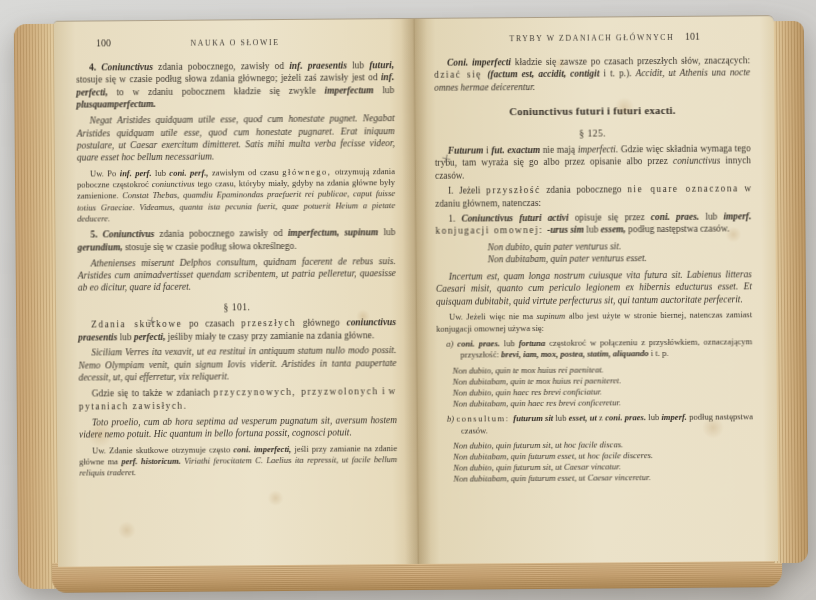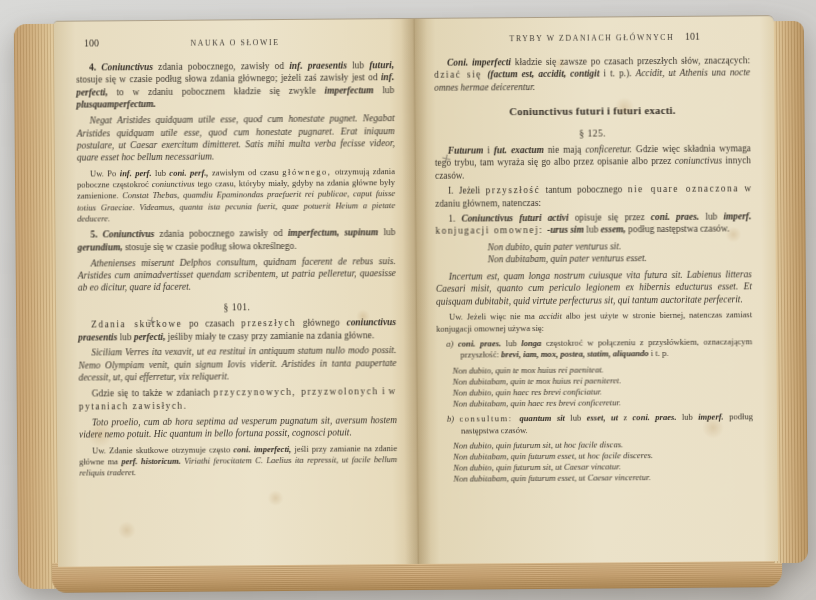--- a/index.html
+++ b/index.html
@@ -57,21 +57,21 @@
   }
   .page-inner{position:relative;padding:16px 20px 0 22px;}
   .page.right .page-inner{padding:14px 24px 0 20px;}
 
   .page-header{position:relative;height:16px;margin-bottom:8px;}
   .running-header{
     position:absolute;left:0;right:0;text-align:center;top:2px;
     font-size:7.8px;letter-spacing:1.6px;color:#45403a;white-space:nowrap;
   }
   .folio{position:absolute;top:0;font-size:10px;color:#39332c;}
-  .page.left .folio{left:8px;text-align:center;}
+  .page.left .folio{left:20px;text-align:center;}
   .page.right .folio{right:50px;}
 
   .textcol{font-size:9.4px;line-height:12.4px;color:#3a342c;}
   .blk{margin:2.5px 0;}
   .b-para{text-indent:13px;text-align:justify;margin-top:3px;}
   .b-example{font-style:italic;text-indent:13px;text-align:justify;margin:3.5px 0;}
   .b-note{font-size:8.5px;line-height:11.1px;text-indent:13px;text-align:justify;margin:4.5px 0;}
   .b-heading{text-align:center;font-size:9.6px;margin:8px 0 4px;letter-spacing:0.5px;}
   .b-section_heading{text-align:center;font-weight:bold;font-size:10.6px;margin:13px 0 9px;letter-spacing:0.3px;}
   .b-lines_c{font-style:italic;margin:4px 0 4px 52px;}
@@ -134,37 +134,37 @@
     <div class="page right">
       <div class="page-inner">
         <div class="page-header">
           <span class="running-header">TRYBY W ZDANIACH GŁÓWNYCH</span>
           <span class="folio">101</span>
         </div>
         <div class="textcol">
             <div class="blk b-para"><span class="sbi">Coni. imperfecti </span><span class="sr">kładzie się zawsze po czasach przeszłych słów, znaczących: </span><span class="ssp">dziać się </span><span class="sbi">(factum est, accidit, contigit </span><span class="sr">i t. p.). </span><span class="si">Accidit, ut Athenis una nocte omnes hermae deicerentur.</span></div>
             <div class="blk b-section_heading"><span class="sb">Coniunctivus futuri i futuri exacti.</span></div>
             <div class="blk b-heading"><span class="sr">§ 125.</span></div>
-            <div class="blk b-para"><span class="sbi">Futurum </span><span class="sr">i </span><span class="sbi">fut. exactum </span><span class="sr">nie mają </span><span class="si">conficeretur. </span><span class="sr">Gdzie więc składnia wymaga tego trybu, tam wyraża się go albo przez opisanie albo przez </span><span class="si">coniunctivus </span><span class="sr">innych czasów.</span></div>
-            <div class="blk b-para"><span class="sr">I. Jeżeli </span><span class="ssp">przyszłość</span><span class="sr"> tantum pobocznego </span><span class="ssp">nie quare oznaczona</span><span class="sr"> w zdaniu głównem, natenczas:</span></div>
+            <div class="blk b-para"><span class="sbi">Futurum </span><span class="sr">i </span><span class="sbi">fut. exactum </span><span class="sr">nie mają </span><span class="si">imperfecti. </span><span class="sr">Gdzie więc składnia wymaga tego trybu, tam wyraża się go albo przez opisanie albo przez </span><span class="si">coniunctivus </span><span class="sr">innych czasów.</span></div>
+            <div class="blk b-para"><span class="sr">I. Jeżeli </span><span class="ssp">przyszłość</span><span class="sr"> zdania pobocznego </span><span class="ssp">nie quare oznaczona</span><span class="sr"> w zdaniu głównem, natenczas:</span></div>
             <div class="blk b-para"><span class="sr">1. </span><span class="sbi">Coniunctivus futuri activi </span><span class="sr">opisuje się przez </span><span class="sbi">coni. praes. </span><span class="sr">lub </span><span class="sbi">imperf. </span><span class="ssp">konjugacji omownej: </span><span class="sbi">-urus sim </span><span class="sr">lub </span><span class="sbi">essem, </span><span class="sr">podług następstwa czasów.</span></div>
             <div class="blk b-lines_c">
               <div class="ln">Non dubito, quin pater venturus sit.</div>
               <div class="ln">Non dubitabam, quin pater venturus esset.</div>
             </div>
             <div class="blk b-example"><span class="si">Incertum est, quam longa nostrum cuiusque vita futura sit. Labienus litteras Caesari misit, quanto cum periculo legionem ex hibernis educturus esset. Et quisquam dubitabit, quid virtute perfecturus sit, qui tantum auctoritate perfecerit.</span></div>
-            <div class="blk b-note"><span class="sr">Uw. Jeżeli więc nie ma </span><span class="si">accidit </span><span class="sr">albo jest użyte w stronie biernej, natenczas zamiast konjugacji omownej używa się:</span></div>
-            <div class="blk b-item"><span class="si">a) </span><span class="sbi">coni. praes. </span><span class="sr">lub </span><span class="sbi">longa </span><span class="sr">częstokroć w połączeniu z przysłówkiem, oznaczającym przyszłość: </span><span class="sbi">brevi, iam, mox, postea, statim, aliquando </span><span class="sr">i t. p.</span></div>
+            <div class="blk b-note"><span class="sr">Uw. Jeżeli więc nie ma </span><span class="si">supinum </span><span class="sr">albo jest użyte w stronie biernej, natenczas zamiast konjugacji omownej używa się:</span></div>
+            <div class="blk b-item"><span class="si">a) </span><span class="sbi">coni. praes. </span><span class="sr">lub </span><span class="sbi">fortuna </span><span class="sr">częstokroć w połączeniu z przysłówkiem, oznaczającym przyszłość: </span><span class="sbi">brevi, iam, mox, postea, statim, aliquando </span><span class="sr">i t. p.</span></div>
             <div class="blk b-lines_s">
               <div class="ln">Non dubito, quin te mox huius rei paeniteat.</div>
               <div class="ln">Non dubitabam, quin te mox huius rei paeniteret.</div>
               <div class="ln">Non dubito, quin haec res brevi conficiatur.</div>
               <div class="ln">Non dubitabam, quin haec res brevi conficeretur.</div>
             </div>
-            <div class="blk b-item"><span class="si">b) </span><span class="ssp">consultum: </span><span class="sbi">quantum sit </span><span class="sr">lub </span><span class="sbi">esset, ut </span><span class="sr">z </span><span class="sbi">coni. praes. </span><span class="sr">lub </span><span class="sbi">imperf. </span><span class="sr">podług następstwa czasów.</span></div>
+            <div class="blk b-item"><span class="si">b) </span><span class="ssp">consultum: </span><span class="sbi">futurum sit </span><span class="sr">lub </span><span class="sbi">esset, ut </span><span class="sr">z </span><span class="sbi">coni. praes. </span><span class="sr">lub </span><span class="sbi">imperf. </span><span class="sr">podług następstwa czasów.</span></div>
             <div class="blk b-lines_s">
               <div class="ln">Non dubito, quin futurum sit, ut hoc facile discas.</div>
               <div class="ln">Non dubitabam, quin futurum esset, ut hoc facile disceres.</div>
               <div class="ln">Non dubito, quin futurum sit, ut Caesar vincatur.</div>
               <div class="ln">Non dubitabam, quin futurum esset, ut Caesar vinceretur.</div>
             </div>
           </div>
       </div>
       <span class="pencil right-mark">+</span>
       <div class="stain" style="left:200px;top:80px;width:20px;height:20px;"></div>

